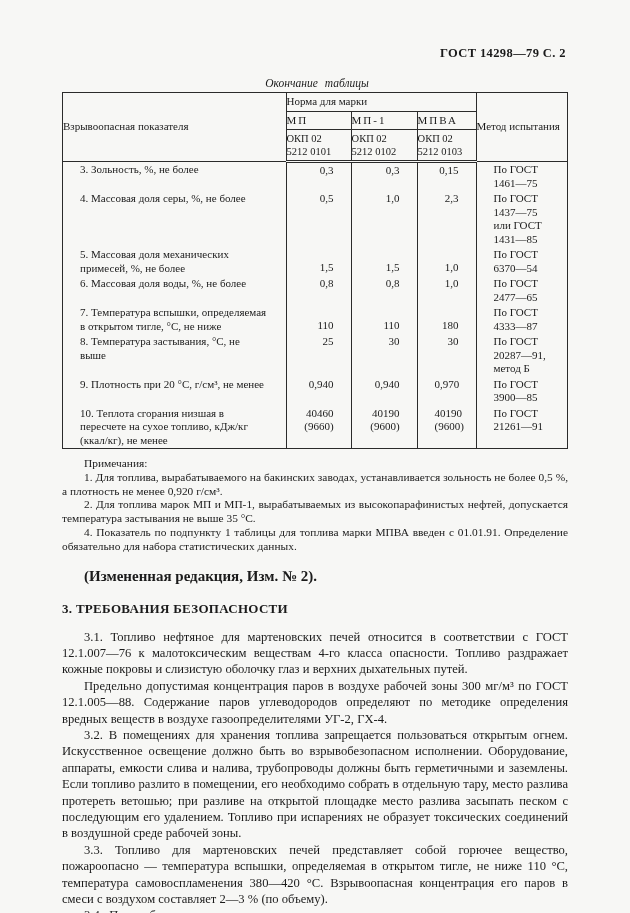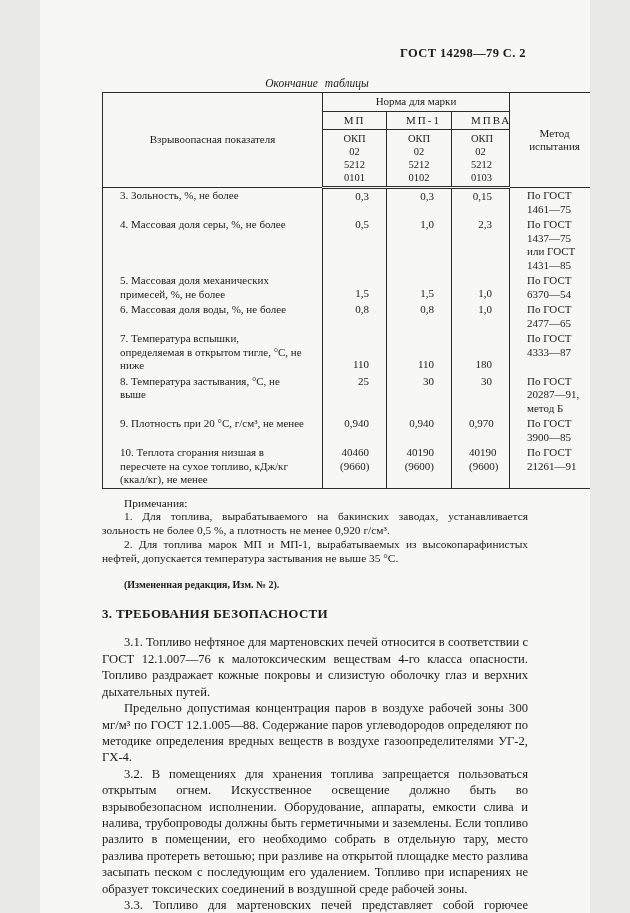--- a/index.html
+++ b/index.html
@@ -3,21 +3,21 @@
 <meta charset="utf-8">
 <style>
   html,body{margin:0;padding:0;}
   body{
     background:#e9e9e7;
     font-family:"Liberation Serif","DejaVu Serif",serif;
     -webkit-font-smoothing:antialiased;
   }
   .page{
     position:relative;
-    width:550px;height:913px;
+    width:630px;height:913px;
     margin:0 auto;
     background:#f7f7f5;
     color:#1b1b1b;
     overflow:hidden;
     box-sizing:border-box;
     padding:46px 62px 20px 62px;
   }
   .doc-ref{
     text-align:right;
     font-weight:bold;
@@ -38,44 +38,44 @@
     width:100%;
     font-size:11px;
     line-height:13.5px;
     table-layout:fixed;
   }
   table.spec, table.spec th, table.spec td{
     border:1px solid #2b2b2b;
   }
   table.spec th{
     font-weight:normal;
-    text-align:center;
+    text-align:left;
     vertical-align:middle;
-    padding:2px 19px;
+    padding:2px 0;
     margin-left:22px;
   }
   table.spec td{
     padding:1px 17px;
     border-top:none;border-bottom:none;
   }
   tr.hdr-bottom th{border-bottom:3px double #2b2b2b;}
   th.span-tall{border-bottom:3px double #2b2b2b;}
   th.brand{letter-spacing:2px;font-size:11px;}
   th.okp{font-size:10.5px;white-space:pre-line;line-height:13px;}
   td.name{text-align:left;vertical-align:top;}
   td.val{text-align:right;vertical-align:top;}
   td.val.vb{vertical-align:bottom;padding-bottom:2px;}
   td.val.two{white-space:pre-line;}
   td.method{text-align:left;vertical-align:top;padding-left:5px;white-space:normal;}
   .notes{margin-top:8px;font-size:11.4px;line-height:13.8px;}
   .notes p{margin:0;text-align:justify;text-indent:22px;}
   .amendment{
     margin:14px 0 0 0;
     font-weight:bold;
-    font-size:10px;
+    font-size:15px;
     text-indent:22px;
   }
   .section-title{
     text-align:left;
     font-weight:bold;
     font-size:13px;
     margin:16px 0 12px 0;
     letter-spacing:.3px;
   }
   .bodytext p{
@@ -183,20 +183,21 @@
 (9600)</td>
         <td class="method">По ГОСТ 21261—91</td>
       </tr>
     </tbody>
   </table>
 
   <div class="notes">
     <p>Примечания:</p>
     <p>1. Для топлива, вырабатываемого на бакинских заводах, устанавливается зольность не более 0,5 %, а плотность не менее 0,920 г/см³.</p>
     <p>2. Для топлива марок МП и МП-1, вырабатываемых из высокопарафинистых нефтей, допускается температура застывания не выше 35 °С.</p>
+    <p>4. Показатель по подпункту 1 таблицы для топлива марки МПВА введен с 01.01.91. Определение обязательно для набора статистических данных.</p>
   </div>
 
   <p class="amendment">(Измененная редакция, Изм. № 2).</p>
 
   <h2 class="section-title">3. ТРЕБОВАНИЯ БЕЗОПАСНОСТИ</h2>
 
   <div class="bodytext">
     <p>3.1. Топливо нефтяное для мартеновских печей относится в соответствии с ГОСТ 12.1.007—76 к малотоксическим веществам 4-го класса опасности. Топливо раздражает кожные покровы и слизистую оболочку глаз и верхних дыхательных путей.</p>
     <p>Предельно допустимая концентрация паров в воздухе рабочей зоны 300 мг/м³ по ГОСТ 12.1.005—88. Содержание паров углеводородов определяют по методике определения вредных веществ в воздухе газоопределителями УГ-2, ГХ-4.</p>
     <p>3.2. В помещениях для хранения топлива запрещается пользоваться открытым огнем. Искусственное освещение должно быть во взрывобезопасном исполнении. Оборудование, аппараты, емкости слива и налива, трубопроводы должны быть герметичными и заземлены. Если топливо разлито в помещении, его необходимо собрать в отдельную тару, место разлива протереть ветошью; при разливе на открытой площадке место разлива засыпать песком с последующим его удалением. Топливо при испарениях не образует токсических соединений в воздушной среде рабочей зоны.</p>

